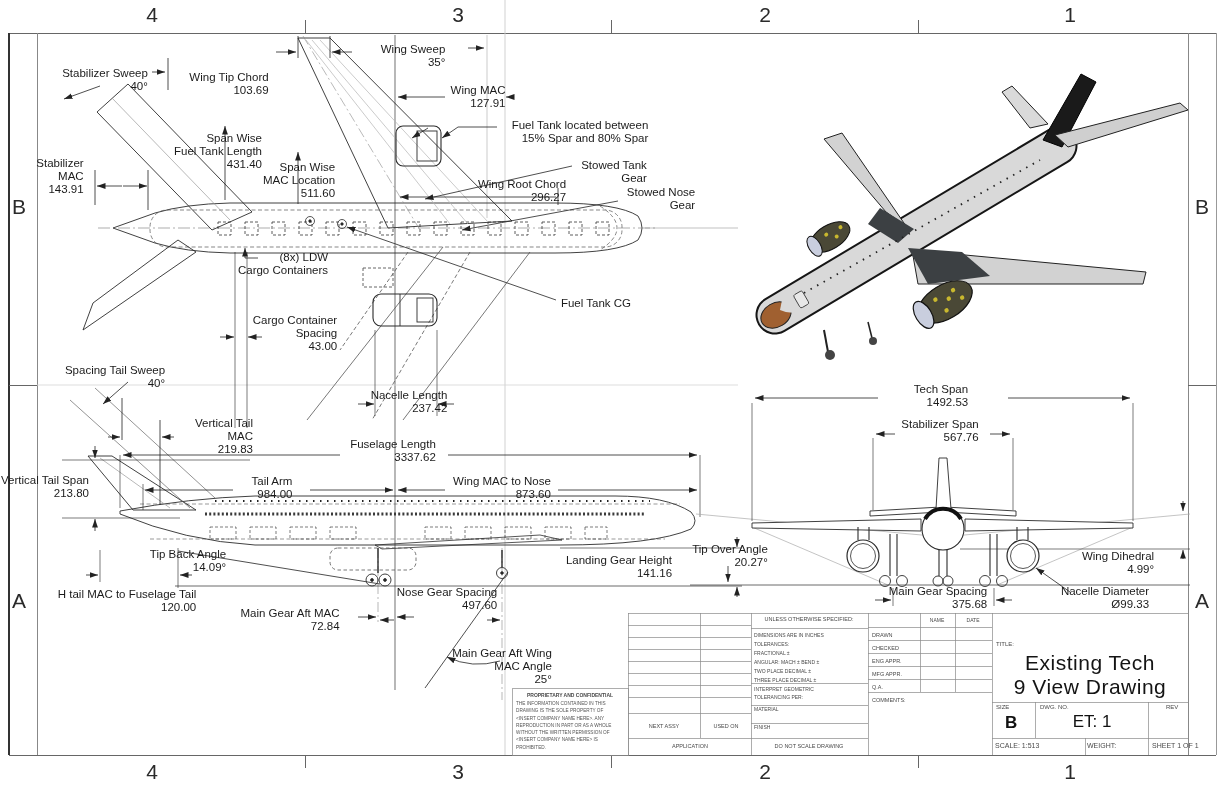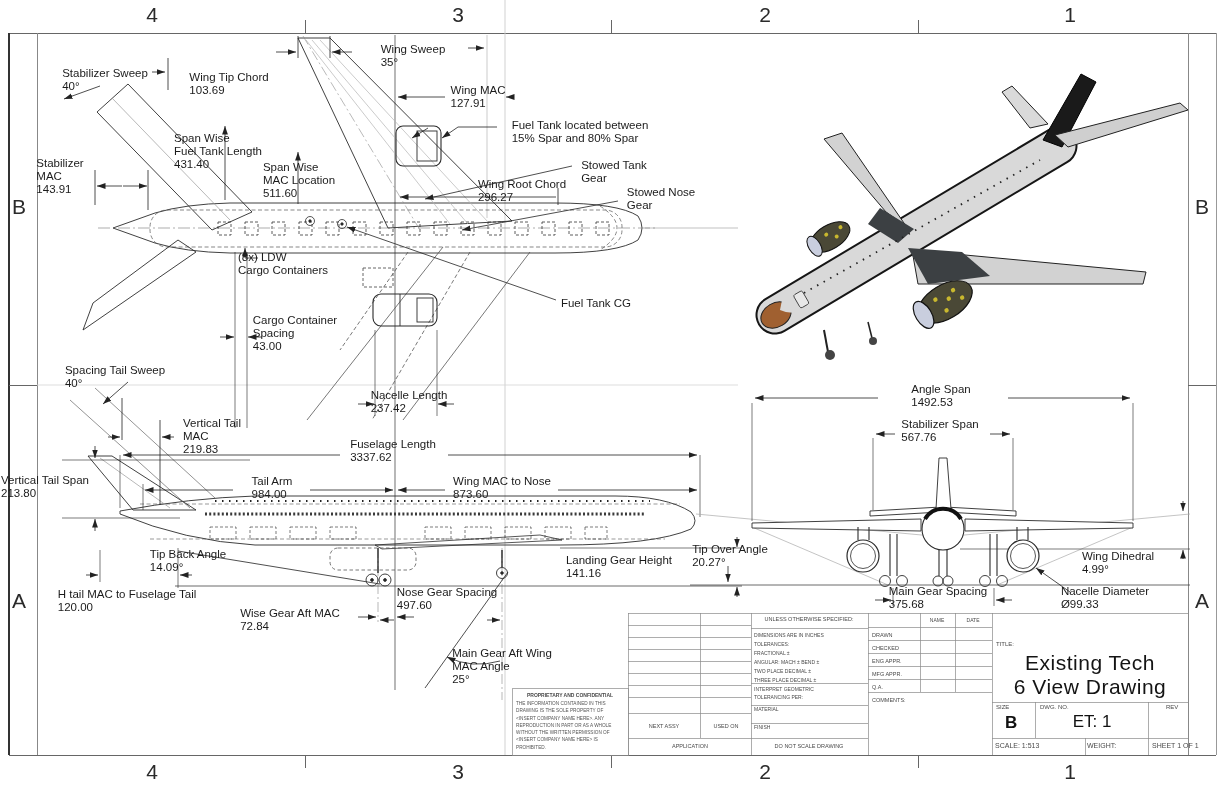--- a/index.html
+++ b/index.html
@@ -1,19 +1,19 @@
 <!DOCTYPE html>
 <html><head>
 <meta charset="utf-8">
 <style>
   html,body{margin:0;padding:0;background:#fff;}
   #sheet{position:relative;width:1223px;height:791px;background:#fff;overflow:hidden;
          font-family:"Liberation Sans",sans-serif;}
   .zone{position:absolute;transform:translate(-50%,-50%);font-size:21px;color:#2a2a2a;}
-  .dim{position:absolute;transform:translate(-50%,-50%);text-align:left;font-size:11.5px;
+  .dim{position:absolute;transform:translate(-50%,-50%);text-align:right;font-size:11.5px;
        line-height:1.12;color:#1b1b1b;white-space:nowrap;}
   .dim span{display:block;}
   .dim span:empty{display:none;}
   .tb{position:absolute;color:#4a4a4a;white-space:nowrap;}
   .tbc{transform:translate(-50%,0);text-align:center;}
   .t5{font-size:5px;}
   .t55{font-size:5.5px;}
   .t6{font-size:6px;}
   .t7{font-size:7px;}
   .tolblock span{display:block;line-height:1.8;}
@@ -442,21 +442,21 @@
     </div>
 <div class="dim" style="left:409px;top:402px">
       <span>Nacelle Length</span>
       <span>237.42</span>
     </div>
 
 <div class="dim" style="left:115px;top:377px">
       <span>Spacing Tail Sweep</span>
       <span>40°</span>
     </div>
-<div class="dim" style="left:212px;top:436px">
+<div class="dim" style="left:224px;top:436px">
       <span>Vertical Tail</span>
       <span>MAC</span>
       <span>219.83</span>
     </div>
 <div class="dim" style="left:393px;top:451px">
       <span>Fuselage Length</span>
       <span>3337.62</span>
     </div>
 <div class="dim" style="left:272px;top:488px">
       <span>Tail Arm</span>
@@ -472,39 +472,39 @@
     </div>
 <div class="dim" style="left:188px;top:561px">
       <span>Tip Back Angle</span>
       <span>14.09°</span>
     </div>
 <div class="dim" style="left:127px;top:601px">
       <span>H tail MAC to Fuselage Tail</span>
       <span>120.00</span>
     </div>
 <div class="dim" style="left:290px;top:620px">
-      <span>Wise Gear Aft MAC</span>
+      <span>Main Gear Aft MAC</span>
       <span>72.84</span>
     </div>
 <div class="dim" style="left:447px;top:599px">
       <span>Nose Gear Spacing</span>
       <span>497.60</span>
     </div>
 <div class="dim" style="left:619px;top:567px">
       <span>Landing Gear Height</span>
       <span>141.16</span>
     </div>
 <div class="dim" style="left:502px;top:666px">
       <span>Main Gear Aft Wing</span>
       <span>MAC Angle</span>
       <span>25°</span>
     </div>
 
 <div class="dim" style="left:941px;top:396px">
-      <span>Angle Span</span>
+      <span>Tech Span</span>
       <span>1492.53</span>
     </div>
 <div class="dim" style="left:940px;top:431px">
       <span>Stabilizer Span</span>
       <span>567.76</span>
     </div>
 <div class="dim" style="left:730px;top:556px">
       <span>Tip Over Angle</span>
       <span>20.27°</span>
     </div>
@@ -547,21 +547,21 @@
       <span>CHECKED</span>
   <span>ENG APPR.</span>
       <span>MFG APPR.</span>
   <span>Q.A.</span>
       <span>COMMENTS:</span>
 </div>
 <div class="tb proptitle" style="left:570px;top:692px">PROPRIETARY AND CONFIDENTIAL</div>
 <div class="tb propbody" style="left:516px;top:700px">THE INFORMATION CONTAINED IN THIS DRAWING IS THE SOLE PROPERTY OF &lt;INSERT COMPANY NAME HERE&gt;.  ANY REPRODUCTION IN PART OR AS A WHOLE WITHOUT THE WRITTEN PERMISSION OF &lt;INSERT COMPANY NAME HERE&gt; IS PROHIBITED.</div>
 <div class="tb t6" style="left:996px;top:641px">TITLE:</div>
 <div class="tb bigtitle" style="left:1090px;top:651px">Existing Tech</div>
-<div class="tb bigtitle" style="left:1090px;top:675px">6 View Drawing</div>
+<div class="tb bigtitle" style="left:1090px;top:675px">9 View Drawing</div>
 <div class="tb t6" style="left:996px;top:704px">SIZE</div>
 <div class="tb sizeB" style="left:1005px;top:713px">B</div>
 <div class="tb t6" style="left:1040px;top:704px">DWG.  NO.</div>
 <div class="tb dwgno" style="left:1092px;top:712px">ET: 1</div>
 <div class="tb t6" style="left:1166px;top:704px">REV</div>
 <div class="tb t7" style="left:995px;top:742px">SCALE: 1:513</div>
 <div class="tb t7" style="left:1087px;top:742px">WEIGHT:</div>
 <div class="tb t7" style="left:1152px;top:742px">SHEET 1 OF 1</div>
 
 

